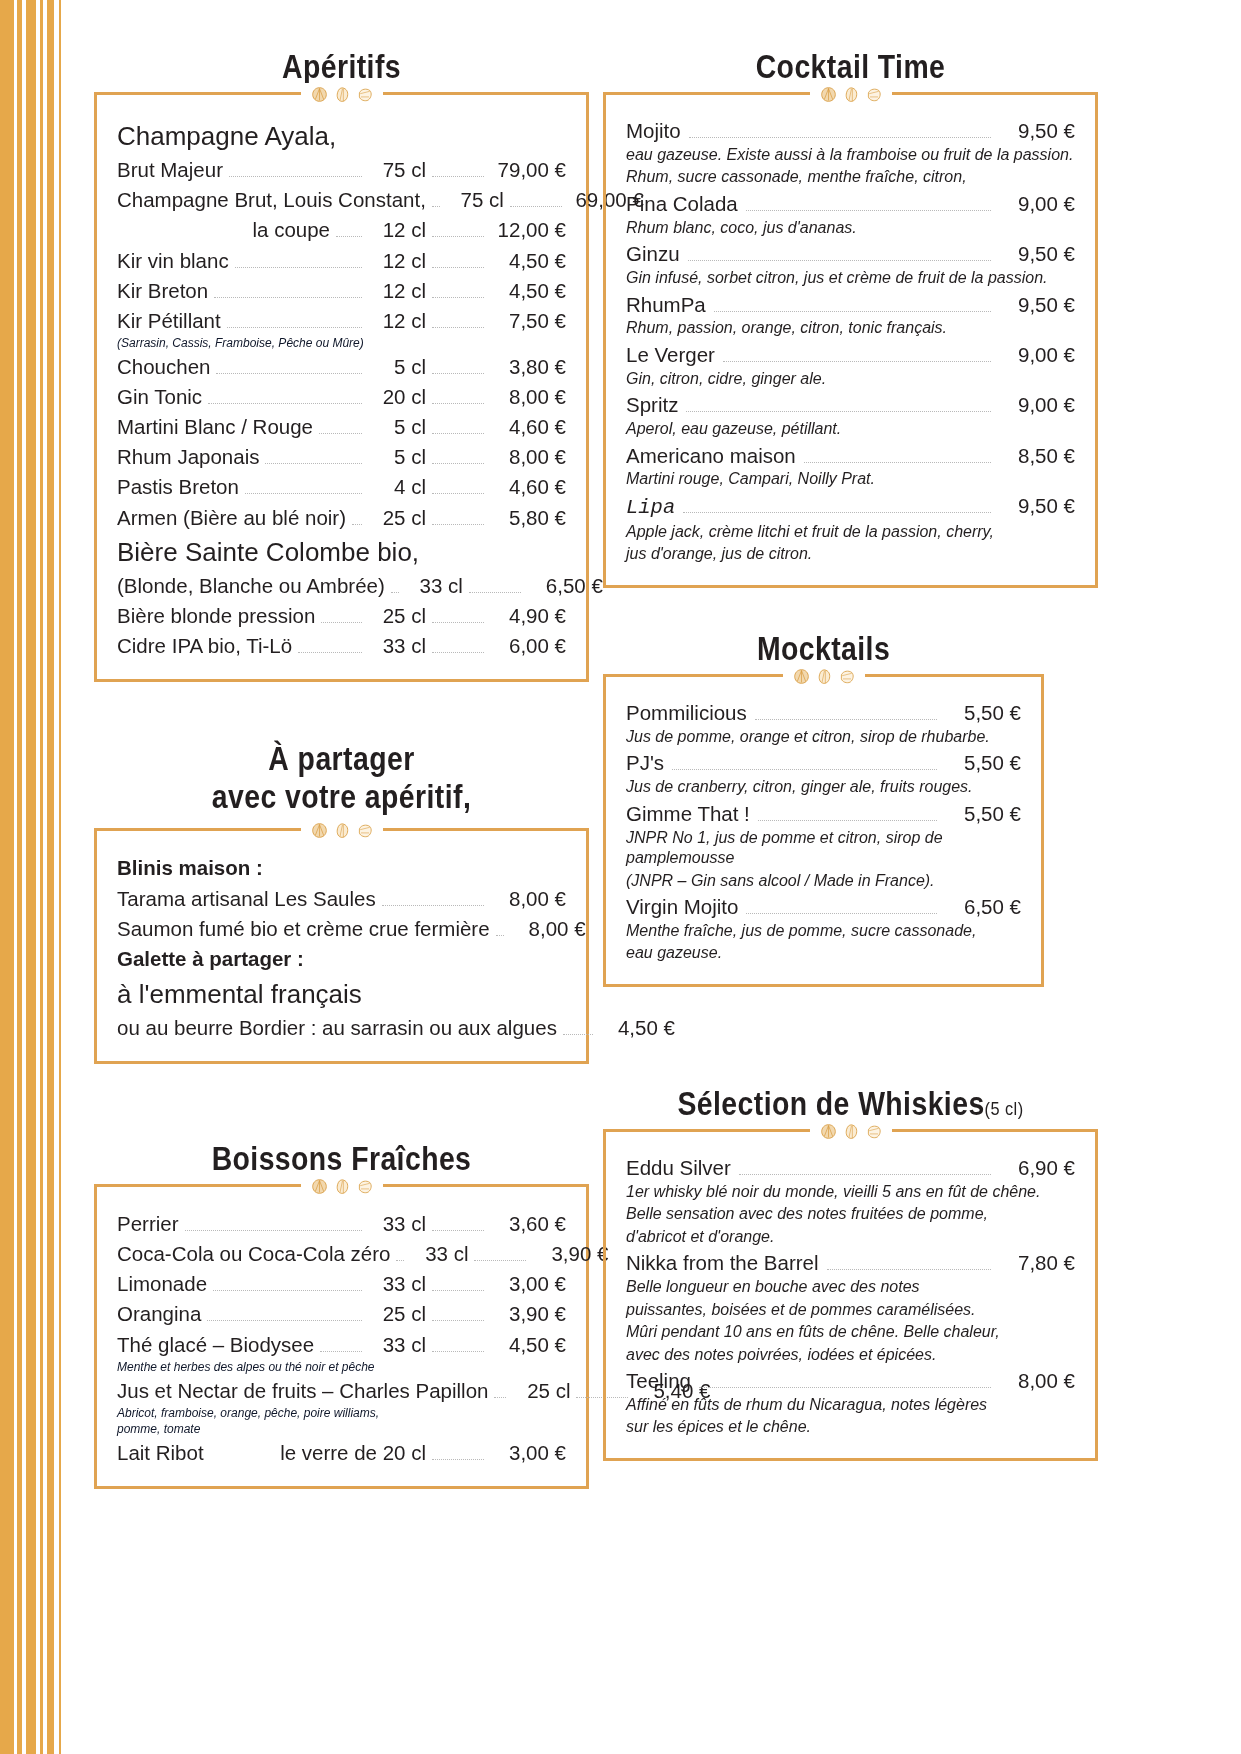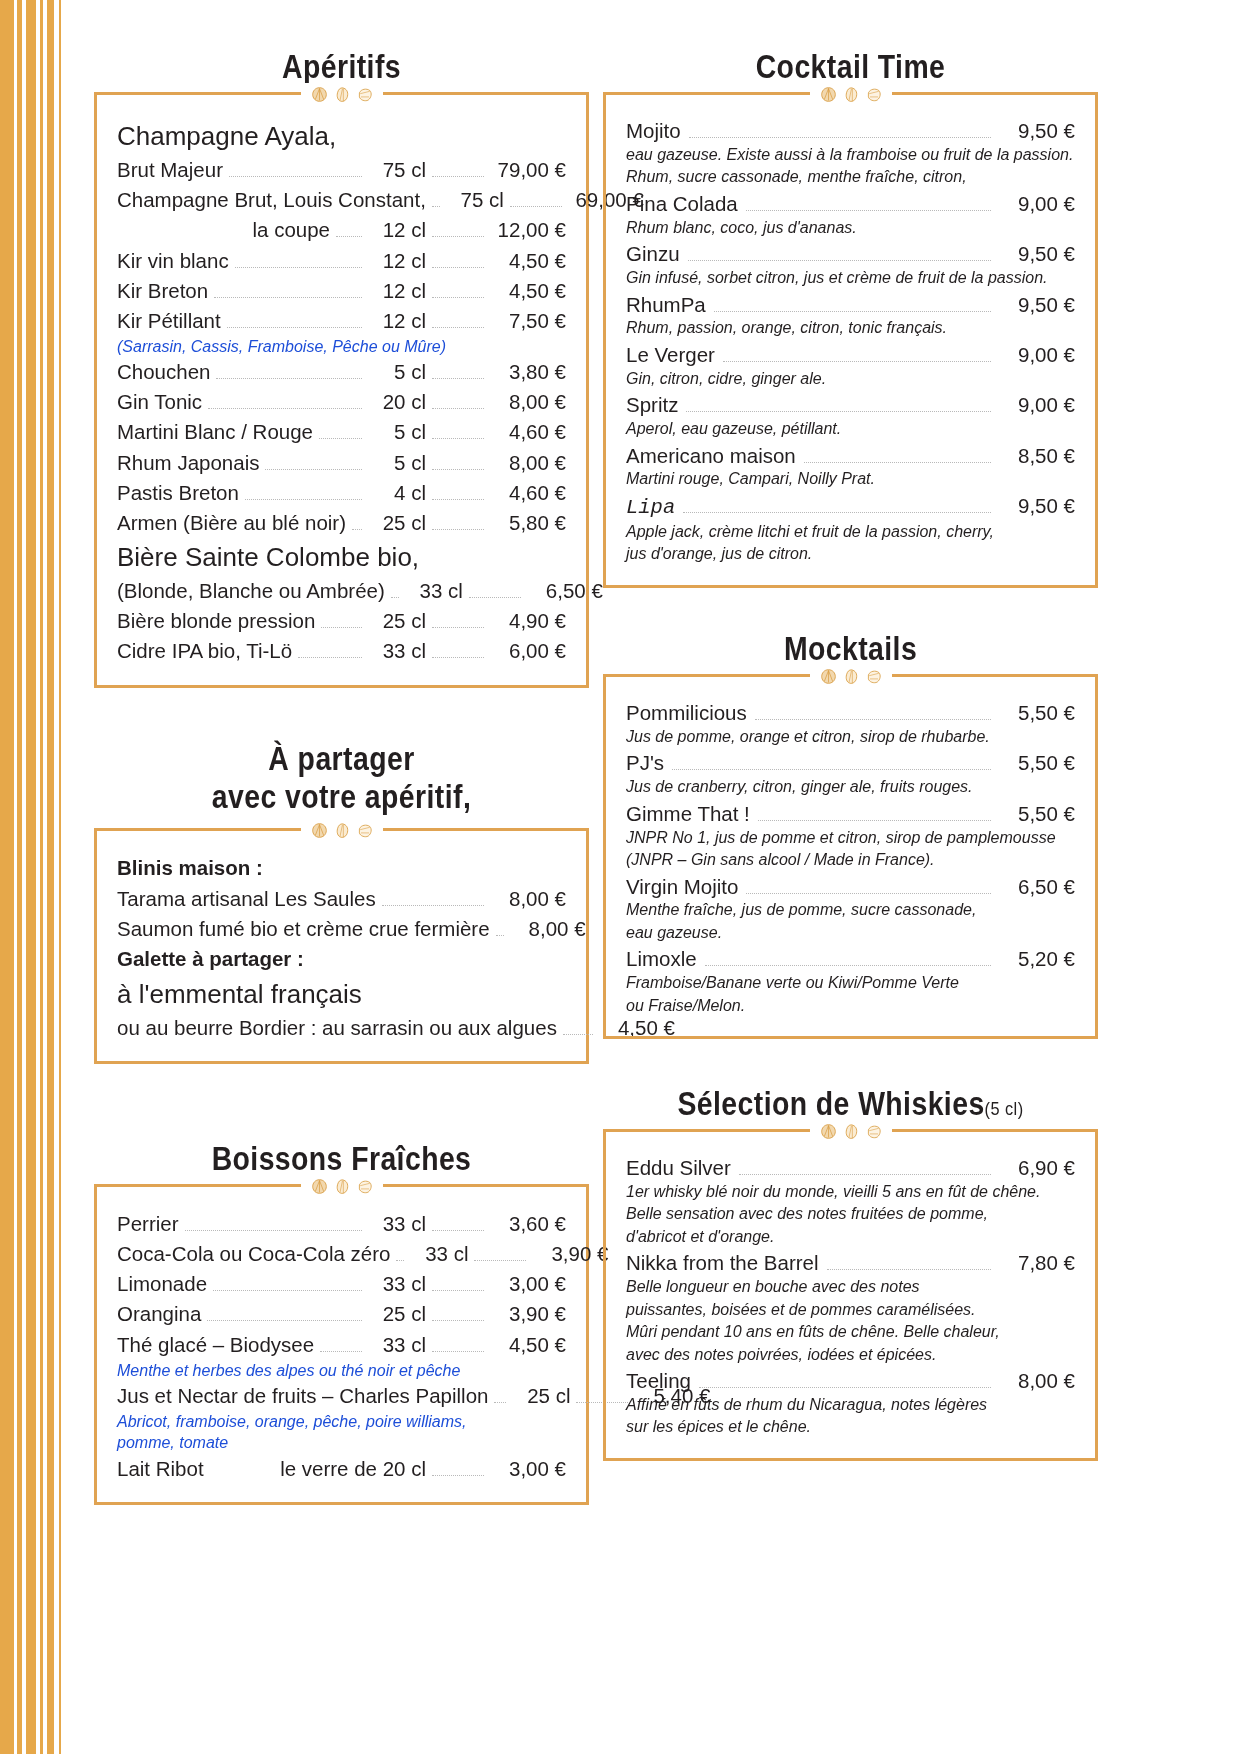--- a/index.html
+++ b/index.html
@@ -80,24 +80,24 @@
   }
   .row .sz{flex:0 0 58px;text-align:right;}
   .row .lead2{
     flex:0 0 52px;
     border-bottom:1.5px dotted #b9b9b9;
     margin:0 6px 5px 6px;
     height:0;
   }
   .row .pr{flex:0 0 76px;text-align:right;}
   .sub{
-    font-size:16px;
+    font-size:12px;
     font-style:italic;
     line-height:1.33;
-    color:#1d4ed8;
+    color:#0f172a;
     margin:0;
   }
   .bold-lead{font-weight:700;font-size:20.5px;line-height:1.5;}
   .plainline{font-size:26px;line-height:1.47;}
 
   
   .crow{
     display:flex;align-items:baseline;
     font-size:20.5px;line-height:1.36;white-space:nowrap;
   }
@@ -504,21 +504,21 @@
               <span class="lead"></span>
               <span class="pr" style="font-style:normal;">9,50 €</span>
             </div>
             <div class="cdesc">Apple jack, crème litchi et fruit de la passion, cherry,</div>
             <div class="cdesc">jus d'orange, jus de citron.</div>
           </div>
         </div>
       </div>
     </div>
 
-    <div style="position:absolute;left:0;top:630px;width:495px;">
+    <div style="position:absolute;left:0;top:630px;width:441px;">
       <div class="sec-title">Mocktails</div>
       <div class="box">
         <div class="notch">
           <span class="shell">
               <svg width="17" height="17" viewBox="0 0 20 20">
                 <path d="M10 2 C15 2 18 6 18 10 C18 15 14 18 10 18 C5 18 2 14 2 10 C2 6 5 2 10 2 Z" fill="#f2d8ae" stroke="#d79a3c" stroke-width="1"></path>
                 <path d="M10 3 L5 16 M10 3 L10 17 M10 3 L15 16" stroke="#d79a3c" stroke-width="0.8" fill="none"></path>
               </svg>
             </span>
           <span class="shell">
@@ -561,29 +561,20 @@
             <div class="cdesc">(JNPR – Gin sans alcool / Made in France).</div>
           </div>
           <div>
             <div class="crow">
               <span class="nm">Virgin Mojito</span>
               <span class="lead"></span>
               <span class="pr">6,50 €</span>
             </div>
             <div class="cdesc">Menthe fraîche, jus de pomme, sucre cassonade,</div>
             <div class="cdesc">eau gazeuse.</div>
-          </div>
-          <div>
-            <div class="crow">
-              <span class="nm">Limoxle</span>
-              <span class="lead"></span>
-              <span class="pr">5,20 €</span>
-            </div>
-            <div class="cdesc">Framboise/Banane verte ou Kiwi/Pomme Verte</div>
-            <div class="cdesc">ou Fraise/Melon.</div>
           </div>
         </div>
       </div>
     </div>
 
     <div style="position:absolute;left:0;top:1085px;width:495px;">
       <div class="sec-title">
         <span>Sélection de Whiskies</span><span class="unit">(5 cl)</span>
       </div>
       <div class="box">

